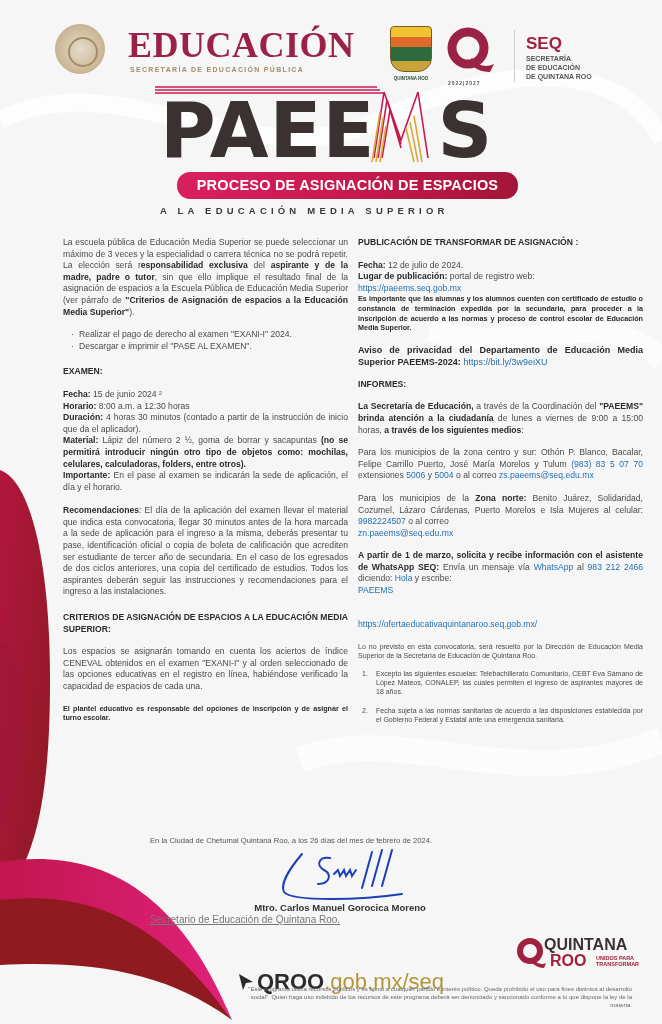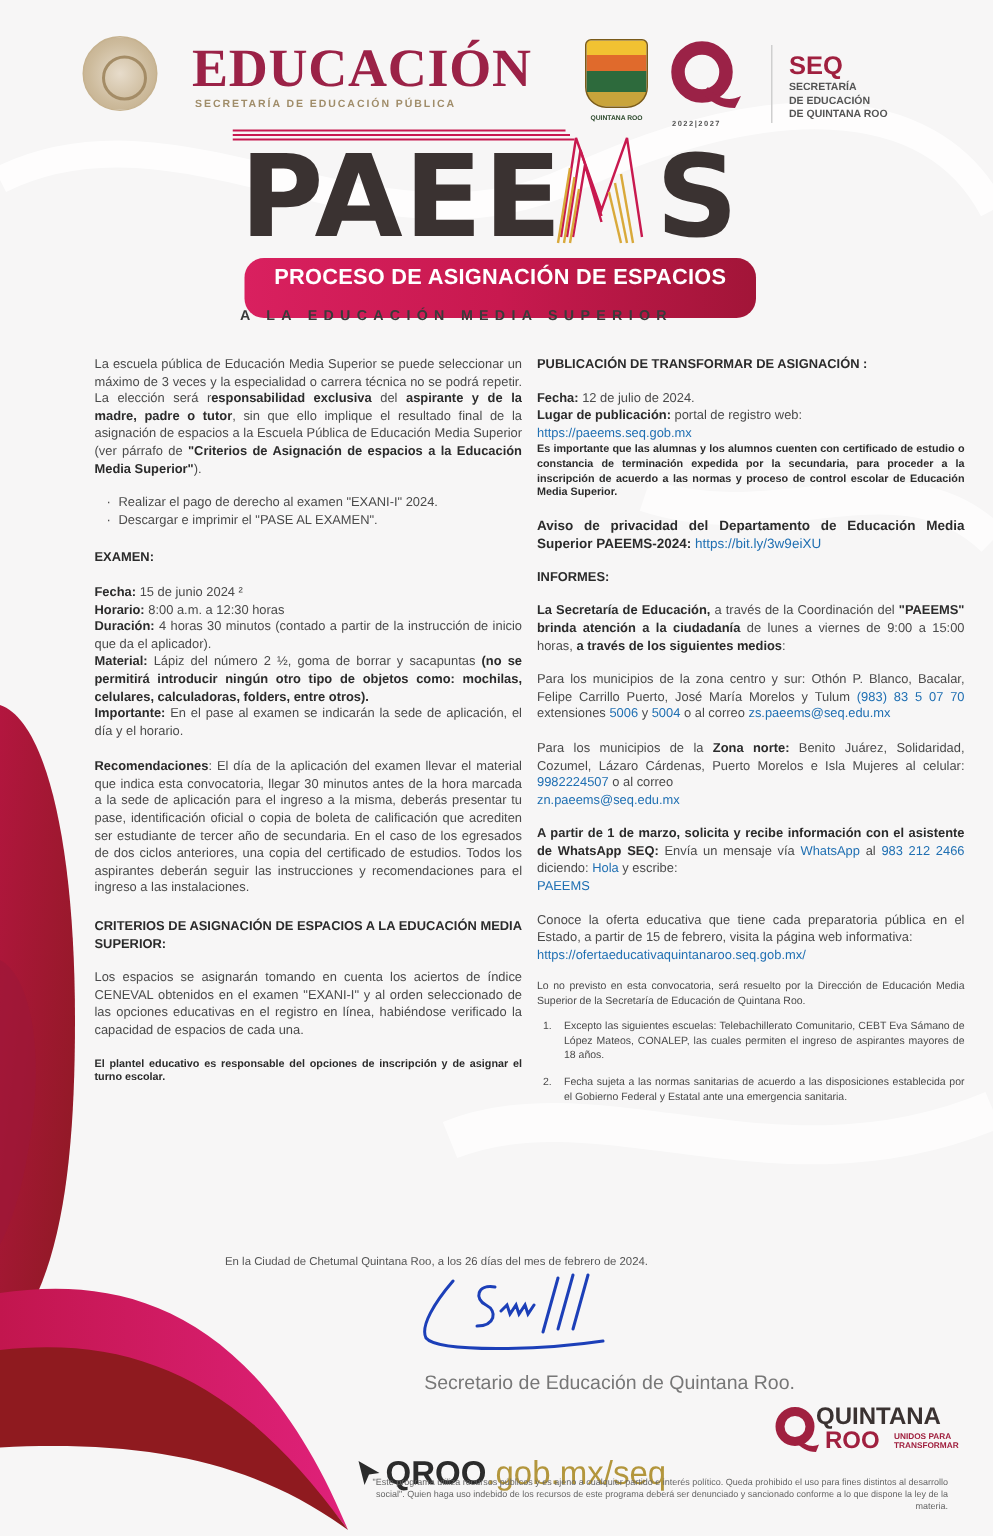--- a/index.html
+++ b/index.html
@@ -30,21 +30,21 @@
   .divider { position: absolute; left: 514px; top: 20px; width: 1px; height: 52px; background: #cfcfcf; }
   .seq-title { position: absolute; left: 526px; top: 24px; font-size: 17px; font-weight: 900; color: #a0203f; }
   .seq-sub { position: absolute; left: 526px; top: 44px; font-size: 7px; font-weight: 700; color: #555; line-height: 9px; }
 
   
   .paeems-lines { position: absolute; left: 155px; top: 86px; width: 230px; height: 8px; }
   .paeems { position: absolute; left: 160px; top: 88px; font-size: 76px; font-weight: 700; color: #3a3231; letter-spacing: 1px;
     font-family: "DejaVu Sans", sans-serif; line-height: 86px; }
   .paeems .m-gap { display: inline-block; width: 62px; }
   .m-svg { position: absolute; left: 370px; top: 88px; width: 62px; height: 80px; }
-  .banner { position: absolute; left: 163px; top: 172px; width: 341px; height: 40px; border-radius: 13px;
+  .banner { position: absolute; left: 177px; top: 172px; width: 341px; height: 27px; border-radius: 13px;
     background: linear-gradient(90deg, #d9205f 0%, #c8194f 50%, #a21538 100%);
     color: #fff; font-weight: 700; font-size: 14.5px; text-align: center; line-height: 26px; letter-spacing: 0.2px; }
   .banner-sub { position: absolute; left: 160px; top: 205px; width: 343px; font-size: 9.5px; letter-spacing: 4.2px;
     color: #3a3a3a; font-weight: 700; }
 
   
   .col { position: absolute; font-size: 8.6px; line-height: 11.6px; color: #4a4a4a; text-align: justify; }
   .col-left { left: 63px; top: 237px; width: 285px; }
   .col-right { left: 358px; top: 237px; width: 285px; }
   .col p { margin-bottom: 11px; }
@@ -57,21 +57,21 @@
   .small-bold { font-size: 7.2px; line-height: 9.6px; font-weight: 700; color: #2b2b2b; }
   .fine { font-size: 7px; line-height: 9.4px; }
   ol.notes { list-style: none; margin-top: 8px; }
   ol.notes li { position: relative; padding-left: 18px; margin-bottom: 9px; font-size: 7px; line-height: 9.4px; }
   ol.notes li .num { position: absolute; left: 4px; top: 0; }
 
   
   .sig-date { position: absolute; left: 150px; top: 836px; width: 380px; font-size: 7.6px; color: #555; }
   .sig-svg { position: absolute; left: 272px; top: 844px; width: 150px; height: 62px; }
   .sig-name { position: absolute; left: 150px; top: 902px; width: 380px; text-align: center; font-size: 9.5px; font-weight: 700; color: #333; }
-  .sig-role { position: absolute; left: 150px; top: 914px; width: 380px; text-align: right; font-size: 13px; color: #777; }
+  .sig-role { position: absolute; left: 150px; top: 914px; width: 380px; text-align: left; font-size: 10px; color: #777; text-decoration: underline; }
 
   
   .qroo-url { position: absolute; left: 238px; top: 943px; font-size: 22px; color: #b3963c; display: flex; align-items: center; margin-top: 26px; }
   .qroo-url .cursor { width: 16px; height: 18px; margin-right: 3px; }
   .qroo-url .bold { font-weight: 900; color: #2b2b2b; }
   .qr-brand { position: absolute; left: 514px; top: 936px; width: 120px; height: 38px; }
   .qr-brand .quint { position: absolute; left: 30px; top: 0; font-size: 16px; font-weight: 900; color: #3a3231; }
   .qr-brand .roo { position: absolute; left: 36px; top: 16px; font-size: 16px; font-weight: 900; color: #a0203f; }
   .qr-brand .unidos { position: absolute; left: 82px; top: 19px; font-size: 5.5px; font-weight: 700; color: #a0203f; line-height: 6px; }
   .qr-brand .q { position: absolute; left: 0; top: 0; width: 32px; height: 32px; }
@@ -195,41 +195,42 @@
     <p>
       <span>Para los municipios de la zona centro y sur: Othón P. Blanco, Bacalar, Felipe Carrillo Puerto, José María Morelos y Tulum </span><a class="link">(983) 83 5 07 70</a><span> extensiones </span><span class="link">5006</span><span> y </span><span class="link">5004</span><span> o al correo </span><a class="link">zs.paeems@seq.edu.mx</a>
     </p>
     <p>
       <span>Para los municipios de la </span><b>Zona norte:</b><span> Benito Juárez, Solidaridad, Cozumel, Lázaro Cárdenas, Puerto Morelos e Isla Mujeres al celular: </span><a class="link">9982224507</a><span> o al correo </span><br><a class="link">zn.paeems@seq.edu.mx</a>
     </p>
     <p>
       <b> A partir de 1 de marzo, solicita y recibe información con el asistente de WhatsApp SEQ:</b><span> Envía un mensaje vía </span><a class="link">WhatsApp</a><span> al </span><a class="link">983 212 2466</a><span> diciendo: </span><span class="link">Hola</span><span> y escribe: </span><br><span class="link">PAEEMS</span>
     </p>
     <p>
-      <span>Conoce la oferta educativa que tiene cada preparatoria pública en el Estado, a partir de 15 de febrero, visita la página web informativa:</span><br>
+      <br>
       <a class="link"> https://ofertaeducativaquintanaroo.seq.gob.mx/</a>
     </p>
     <p class="fine" style="margin-bottom:4px">Lo no previsto en esta convocatoria, será resuelto por la Dirección de Educación Media Superior de la Secretaría de Educación de Quintana Roo.</p>
     <ol class="notes">
       <li><span class="num">1.</span><span>Excepto las siguientes escuelas: Telebachillerato Comunitario, CEBT Eva Sámano de López Mateos, CONALEP, las cuales permiten el ingreso de aspirantes mayores de 18 años.</span></li>
       <li><span class="num">2.</span><span>Fecha sujeta a las normas sanitarias de acuerdo a las disposiciones establecida por el Gobierno Federal y Estatal ante una emergencia sanitaria.</span></li>
     </ol>
   </div>
 
   <div class="sig-date">En la Ciudad de Chetumal Quintana Roo, a los 26 días del mes de febrero de 2024.</div>
   <svg class="sig-svg" viewBox="0 0 150 62">
     <g fill="none" stroke="#1c3fb8" stroke-width="2" stroke-linecap="round">
       <path d="M30,10 C18,24 8,40 12,48 C20,58 90,56 130,50"></path>
       <path d="M58,14 C46,12 44,22 52,26 C60,30 58,40 46,40"></path>
       <path d="M62,30 L66,26 L68,32 L72,26 L74,32 L78,26 L80,32 L84,26"></path>
       <path d="M100,8 L90,44"></path>
       <path d="M110,6 L100,42"></path>
       <path d="M120,6 L110,42"></path>
     </g>
   </svg>
+  <div class="sig-name">Mtro. Carlos Manuel Gorocica Moreno</div>
   <div class="sig-role">Secretario de Educación de Quintana Roo.</div>
 
   <div class="qroo-url">
     <svg class="cursor" viewBox="0 0 16 18">
       <path d="M1,1 L15,9 L8,10 L5,17 Z" fill="#2b2b2b"></path>
     </svg>
     <span class="bold">QROO</span>
       <span>.gob.mx/seq</span>
   </div>
   <div class="qr-brand">

